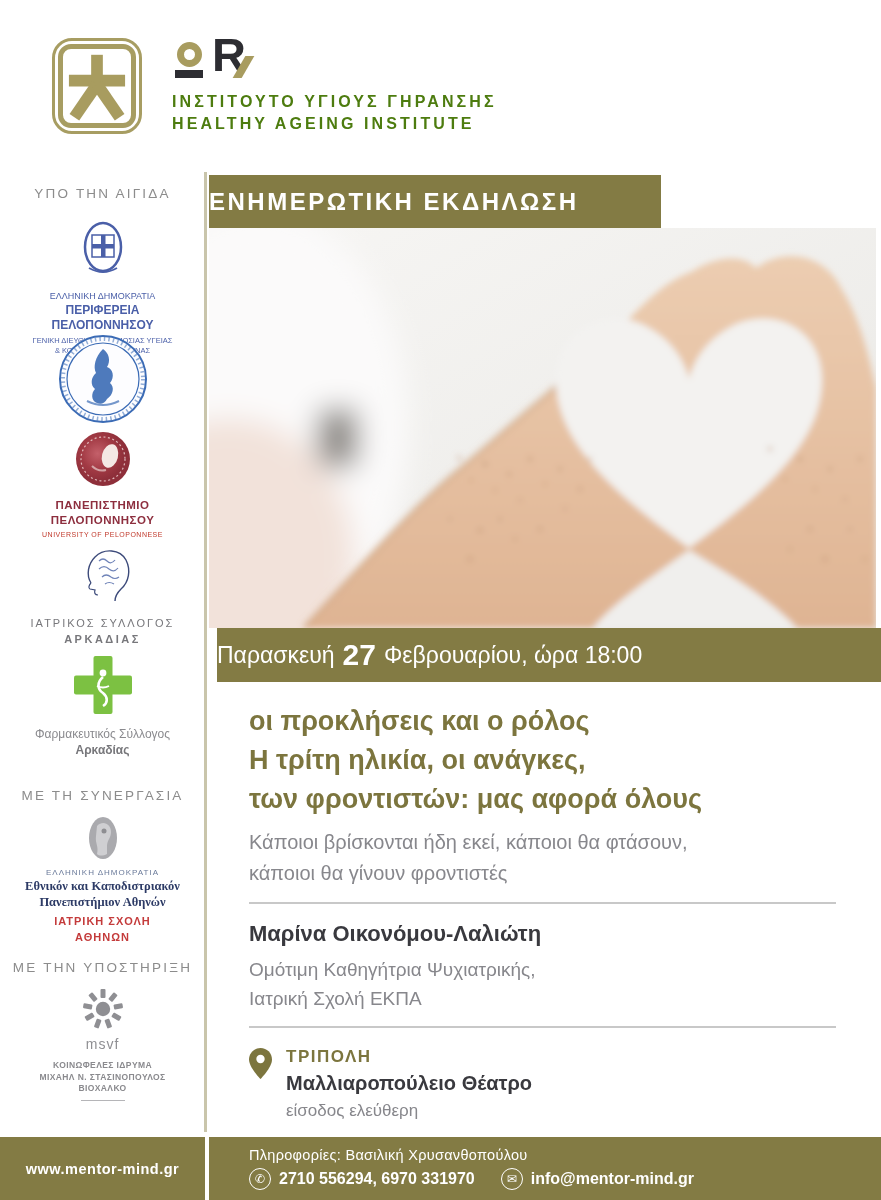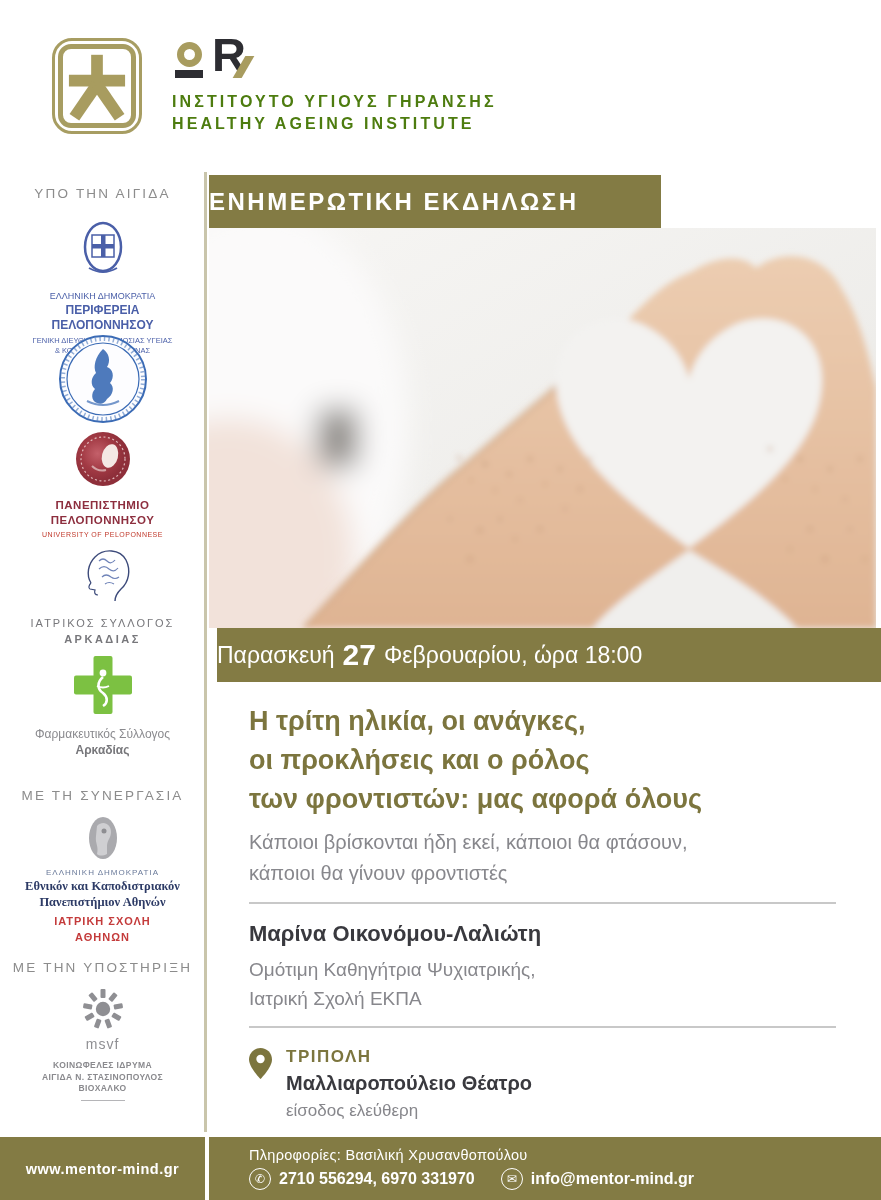--- a/index.html
+++ b/index.html
@@ -213,21 +213,21 @@
           <rect x="18.5" y="1" width="5" height="9" rx="1" transform="rotate(200 21 21)"></rect>
           <rect x="18.5" y="1" width="5" height="9" rx="1" transform="rotate(240 21 21)"></rect>
           <rect x="18.5" y="1" width="5" height="9" rx="1" transform="rotate(280 21 21)"></rect>
           <rect x="18.5" y="1" width="5" height="9" rx="1" transform="rotate(320 21 21)"></rect>
         </g>
       </g>
     </svg>
     <div class="msvf-word">msvf</div>
     <div class="msvf-lines">
       <div>ΚΟΙΝΩΦΕΛΕΣ ΙΔΡΥΜΑ</div>
-      <div>ΑΙΓΙΔΑ Ν. ΣΤΑΣΙΝΟΠΟΥΛΟΣ</div>
+      <div>ΜΙΧΑΗΛ Ν. ΣΤΑΣΙΝΟΠΟΥΛΟΣ</div>
       <div>ΒΙΟΧΑΛΚΟ</div>
     </div>
     <div class="msvf-rule"></div>
   </div>
 </div>
 
 <div class="abs separator"></div>
 
 <div class="abs banner">
   <span>ΕΝΗΜΕΡΩΤΙΚΗ ΕΚΔΗΛΩΣΗ</span>
@@ -314,22 +314,22 @@
 </div>
 
 <div class="abs datebar">
   <span>Παρασκευή</span>
   <span class="day">27</span>
   <span>Φεβρουαρίου, ώρα 18:00</span>
 </div>
 
 <div class="abs content">
   <div>
+    <div class="title-line">οι προκλήσεις και ο ρόλος</div>
     <div class="title-line">Η τρίτη ηλικία, οι ανάγκες,</div>
-    <div class="title-line">οι προκλήσεις και ο ρόλος</div>
     <div class="title-line">των φροντιστών: μας αφορά όλους</div>
   </div>
   <div class="subtitle">
     <div class="subtitle-line">Κάποιοι βρίσκονται ήδη εκεί, κάποιοι θα φτάσουν,</div>
     <div class="subtitle-line">κάποιοι θα γίνουν φροντιστές</div>
   </div>
   <div class="divider"></div>
   <div class="speaker-name">Μαρίνα Οικονόμου-Λαλιώτη</div>
   <div class="speaker-role">
     <div>Ομότιμη Καθηγήτρια Ψυχιατρικής,</div>

